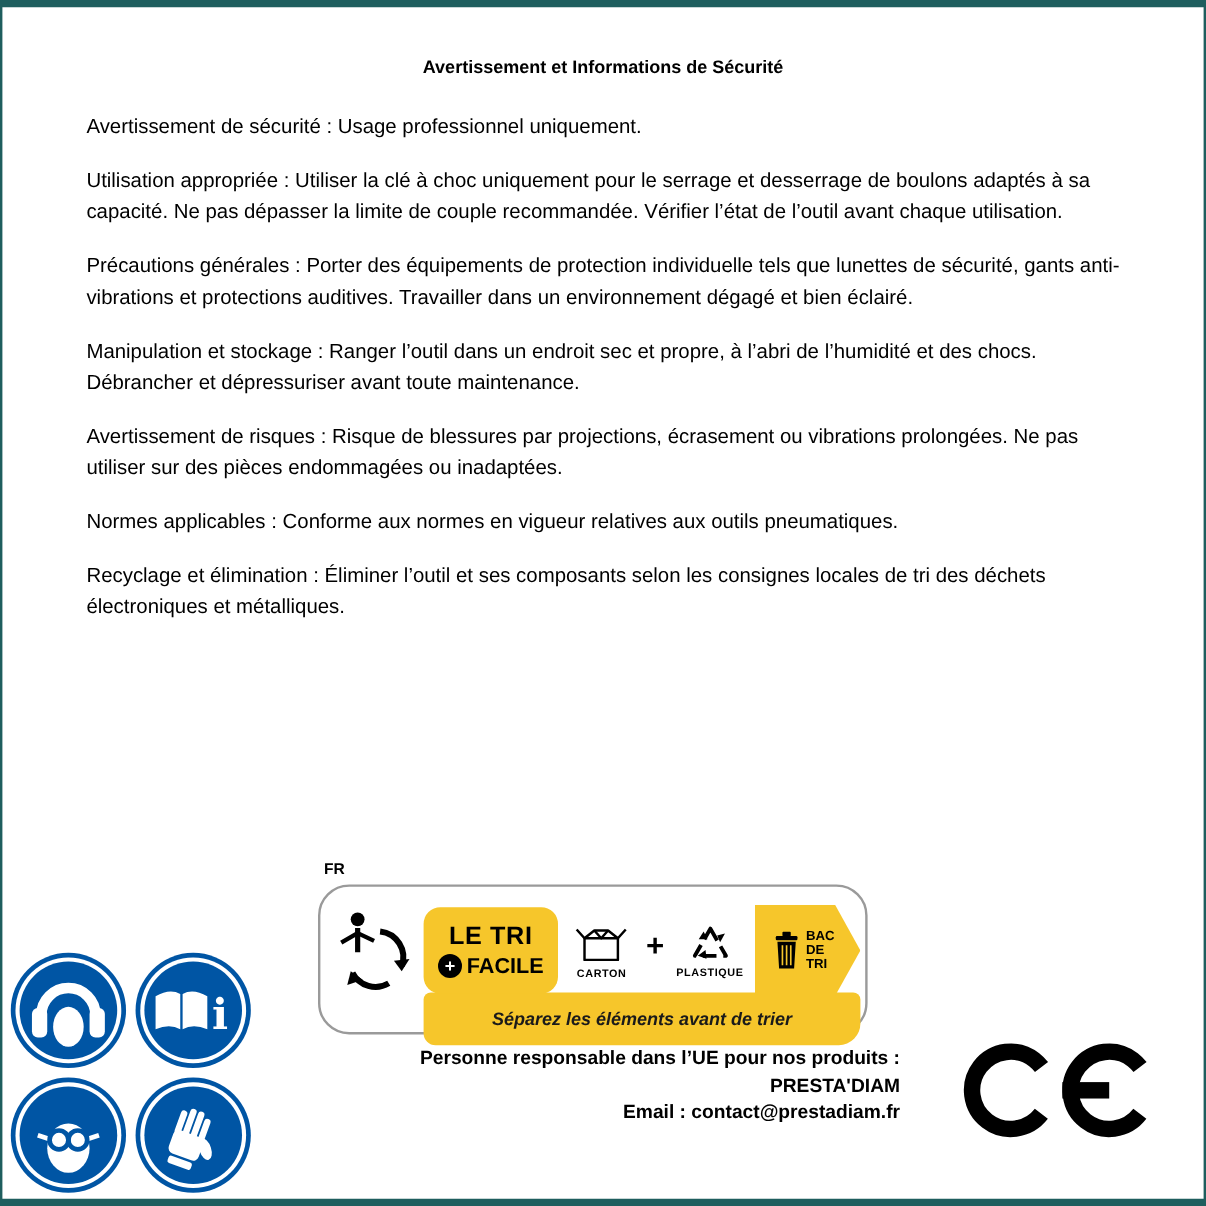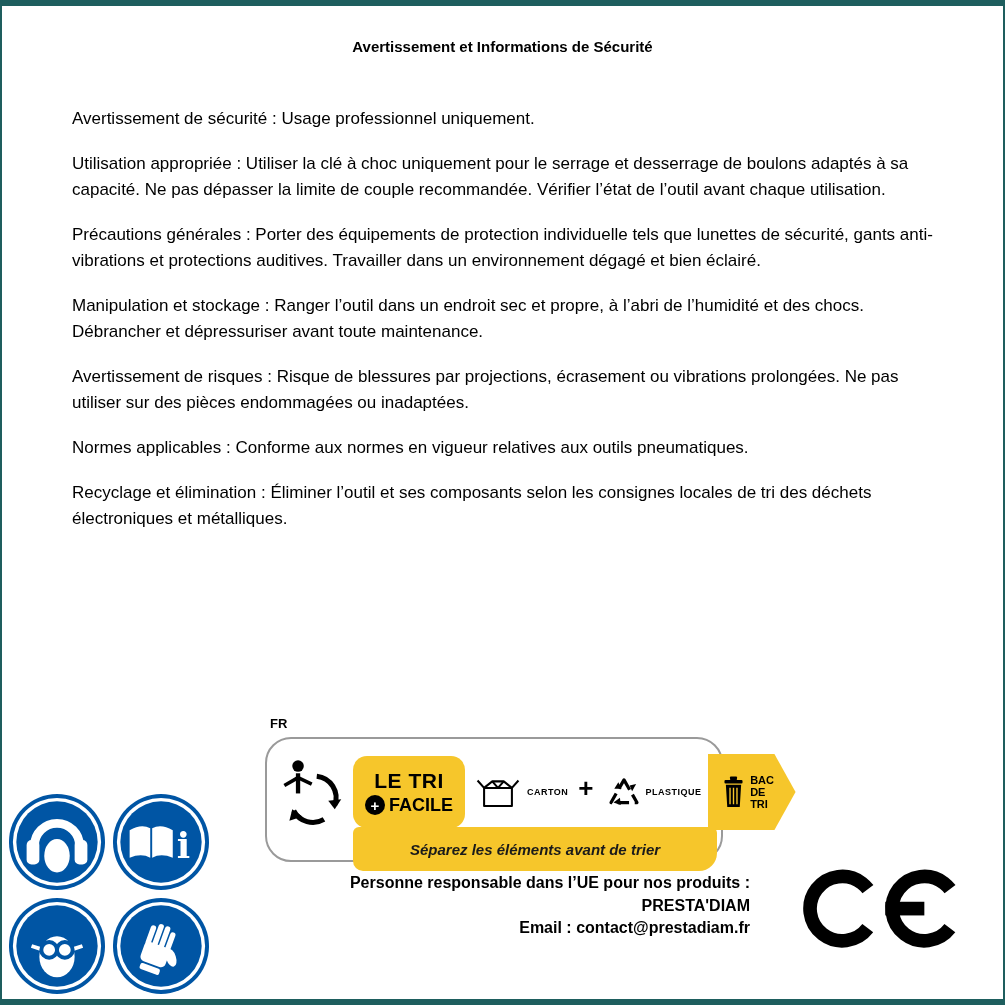--- a/index.html
+++ b/index.html
@@ -14,26 +14,26 @@
     position:relative;
     width:1005px;height:1005px;
     background:#fff;
     border-left:2px solid var(--border-teal);
     border-right:2px solid var(--border-teal);
     border-top:6px solid var(--border-teal);
     border-bottom:6px solid var(--border-teal);
     overflow:hidden;
   }
   .doc-title{
-    margin:32px 0 0 0;
+    margin:42px 0 0 0;
     text-align:center;
     font-size:15px;
     font-weight:bold;
   }
-  .doc-body{margin:51px 70px 0 70px;}
+  .doc-body{margin:28px 70px 0 70px;}
   .doc-body p{
     margin:0 0 19px 0;
     font-size:17px;
     line-height:26px;
   }
   
   .pictograms{
     position:absolute;left:6px;top:787px;
     display:grid;grid-template-columns:98px 98px;gap:6px;
   }
@@ -66,21 +66,21 @@
   }
   .tri-line1{font-size:21px;font-weight:bold;letter-spacing:0.5px;}
   .tri-line2{display:flex;align-items:center;gap:4px;font-size:18px;font-weight:bold;}
   .plus-circle{
     width:20px;height:20px;border-radius:50%;
     background:#000;color:#fff;
     display:inline-flex;align-items:center;justify-content:center;
     font-size:15px;font-weight:bold;line-height:1;
   }
   .materials{flex:1;display:flex;align-items:center;justify-content:center;gap:10px;}
-  .material{display:flex;flex-direction:row;align-items:center;gap:2px;}
+  .material{display:flex;flex-direction:column;align-items:center;gap:2px;}
   .material-label{font-size:9px;font-weight:bold;letter-spacing:0.5px;}
   .materials-plus{font-size:26px;font-weight:bold;margin-top:-8px;}
   .bin-arrow{
     flex:0 0 88px;height:76px;
     background:var(--label-yellow);
     clip-path:polygon(0 0,76% 0,100% 50%,76% 100%,0 100%);
     display:flex;align-items:center;justify-content:center;
     padding:0 16px 0 8px;gap:4px;
   }
   .bin-text{font-size:11px;font-weight:bold;line-height:12px;}

